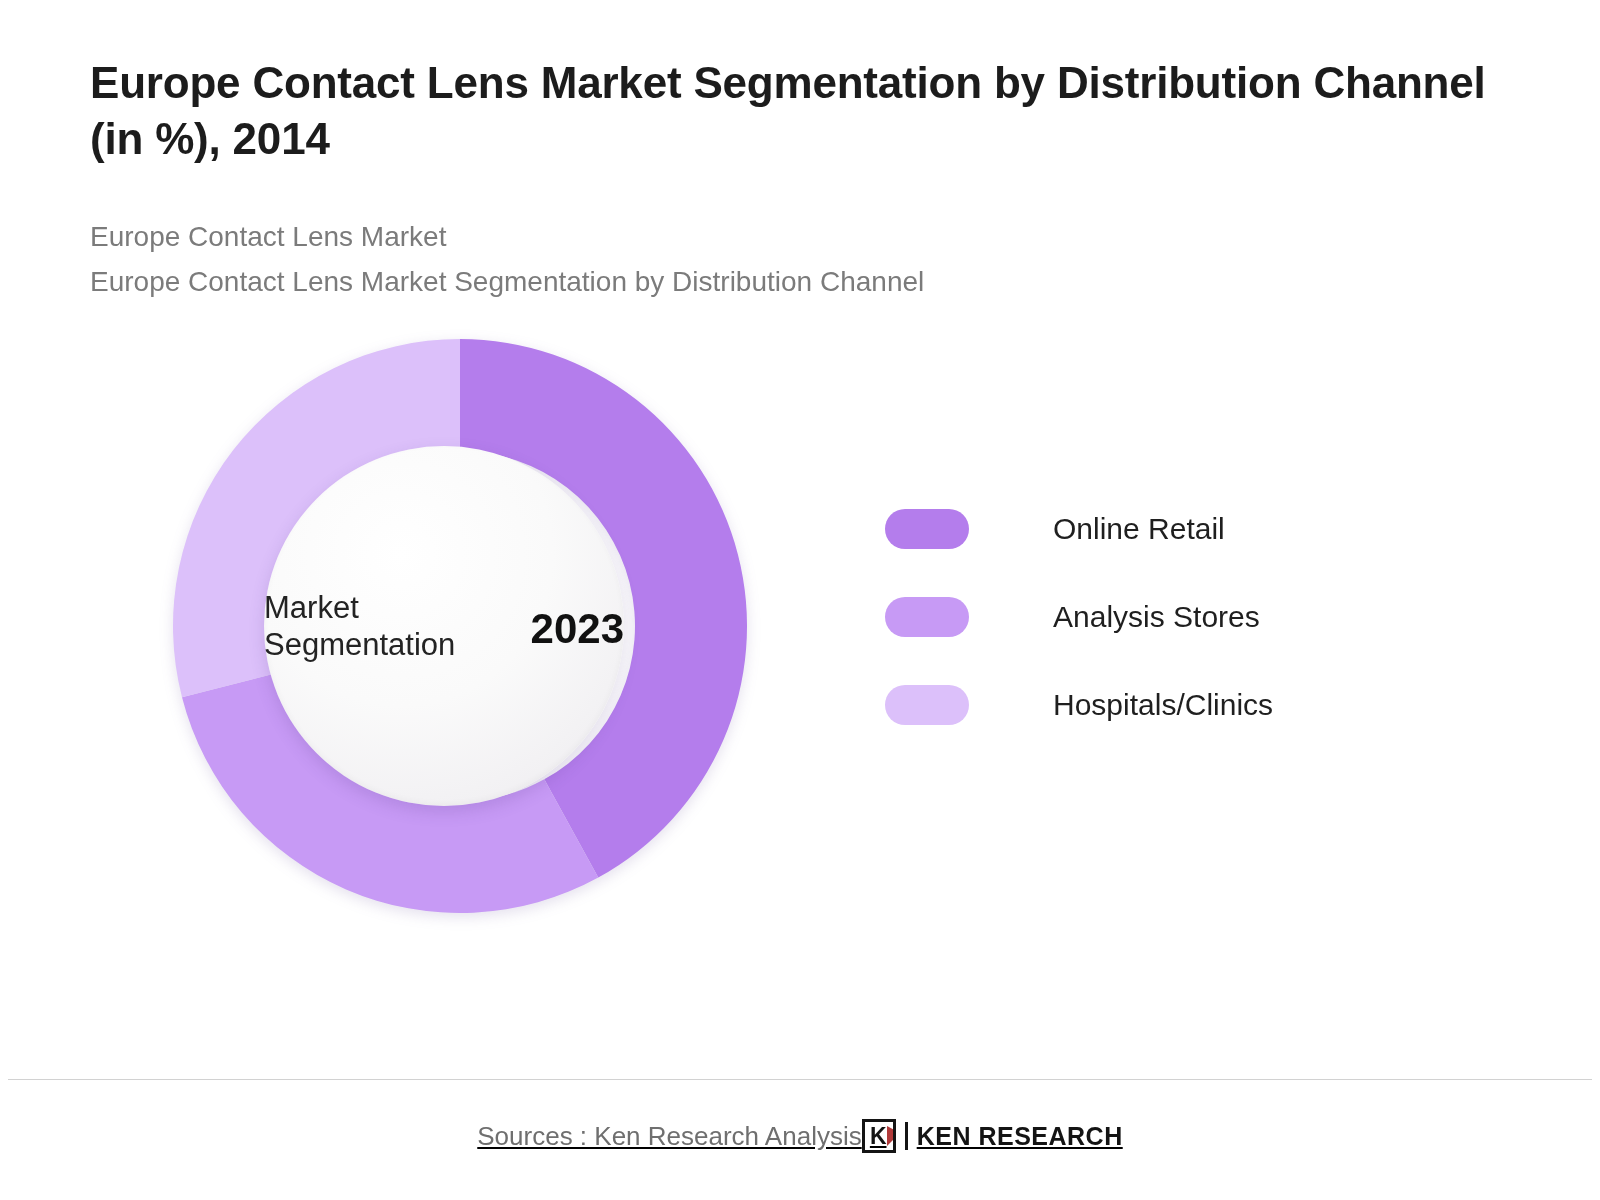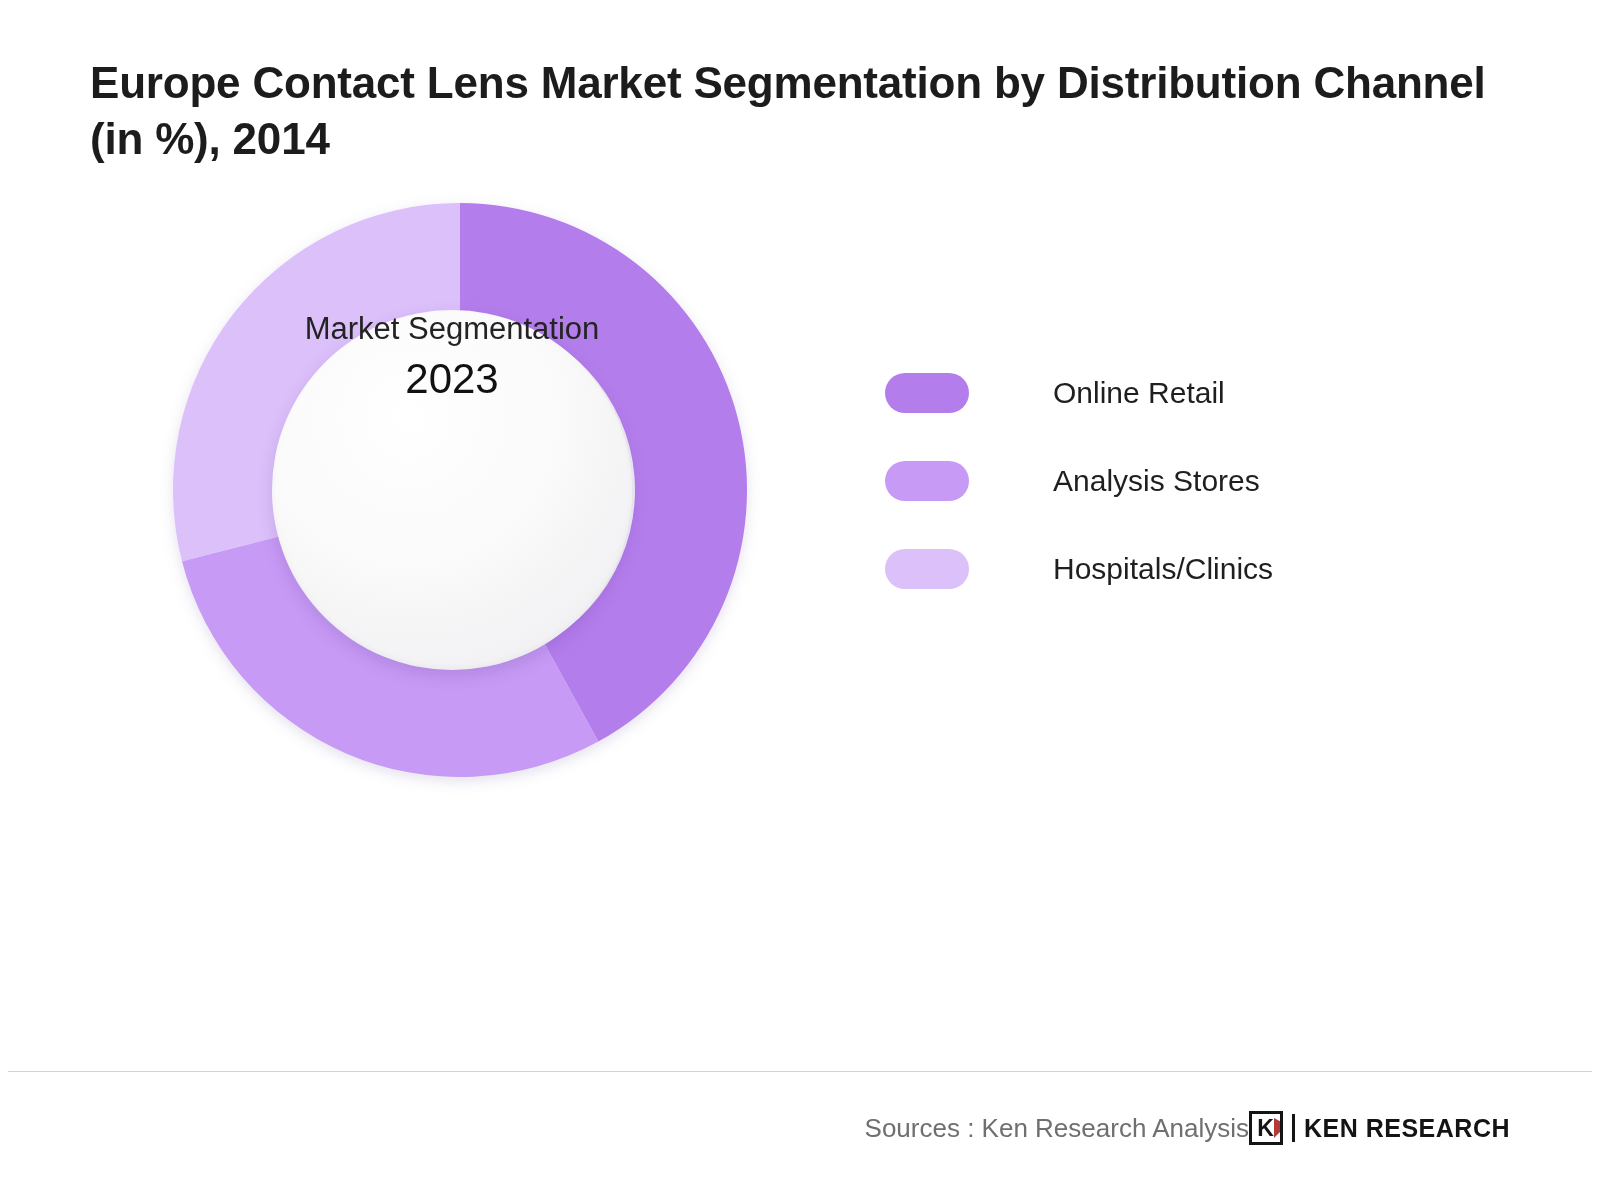--- a/index.html
+++ b/index.html
@@ -66,42 +66,42 @@
   .donut-svg {
     position: absolute;
     left: 0;
     top: 0;
     width: 600px;
     height: 600px;
     filter: drop-shadow(0 4px 7px rgba(90, 60, 140, 0.16));
   }
   .donut-hole {
     position: absolute;
-    left: 112px;
+    left: 104px;
     top: 120px;
     width: 360px;
     height: 360px;
     border-radius: 50%;
     background: radial-gradient(circle at 38% 30%, #ffffff 0%, #fafafa 45%, #eceaee 100%);
     box-shadow: 0 6px 16px rgba(80, 50, 130, 0.17), inset 0 -2px 6px rgba(0,0,0,0.035);
     display: flex;
-    flex-direction: column;
+    flex-direction: row;
     align-items: center;
     justify-content: flex-start;
   }
   .hole-label {
     font-size: 31px;
     color: #232323;
     font-weight: 400;
     line-height: 1.2;
   }
   .hole-value {
     font-size: 42px;
     color: #111111;
-    font-weight: 400;
+    font-weight: 700;
     line-height: 1.25;
     margin-top: 6px;
   }
 
   
   .legend {
     margin-top: 205px;
     margin-left: 125px;
     display: flex;
     flex-direction: column;
@@ -125,22 +125,23 @@
     white-space: nowrap;
   }
 
   
   .footer {
     height: 112px;
     border-top: 1px solid #d2d2d2;
     margin: 0 8px;
     display: flex;
     align-items: center;
-    justify-content: flex-end;
-    padding: 0 82px 16px 82px;
+    justify-content: center;
+    padding: 0 82px 8px 82px;
+    text-decoration: underline;
   }
   .source-text {
     font-size: 26px;
     color: #6f6f6f;
     font-weight: 400;
   }
   .brand {
     display: flex;
     align-items: center;
     gap: 9px;
@@ -191,20 +192,24 @@
     font-family: "Liberation Sans", sans-serif;
   }
 </style>
 </head>
 <body>
 
 <div class="page">
 
   <div class="header">
     <h1 class="chart-title">Europe Contact Lens Market Segmentation by Distribution Channel (in %), 2014</h1>
+    <div class="subtitle-block">
+      <div class="subtitle-line">Europe Contact Lens Market</div>
+      <div class="subtitle-line">Europe Contact Lens Market Segmentation by Distribution Channel</div>
+    </div>
   </div>
 
   <div class="body-area">
 
     <div class="donut-wrap">
       <svg class="donut-svg" viewBox="0 0 600 600">
         <g id="donut-slices">
             <path d="M 300 13 A 287 287 0 0 1 438.26330446719237 551.5000171725889 L 384.3068929678002 453.3536690076761 A 175 175 0 0 0 300 125 Z" fill="#B47DEC"></path>
             <path d="M 438.26330446719237 551.5000171725889 A 287 287 0 0 1 22.016632756082856 371.3739976163133 L 130.49794680248957 343.5207302538496 A 175 175 0 0 0 384.3068929678002 453.3536690076761 Z" fill="#C79AF5"></path>
             <path d="M 22.016632756082856 371.3739976163133 A 287 287 0 0 1 299.99999999999994 13 L 299.99999999999994 125 A 175 175 0 0 0 130.49794680248957 343.5207302538496 Z" fill="#DCC0FA"></path>

